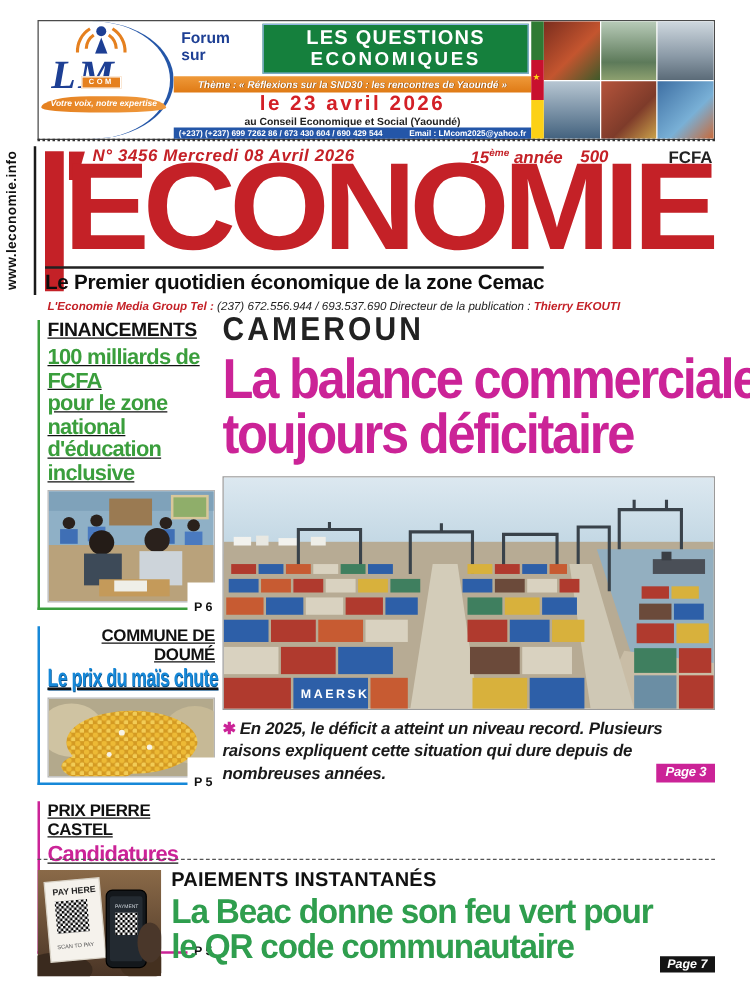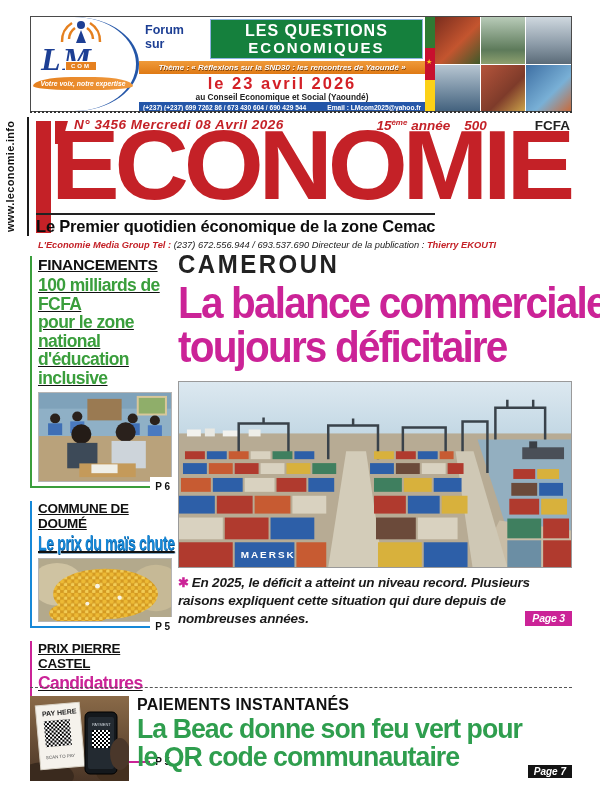--- a/index.html
+++ b/index.html
@@ -76,25 +76,25 @@
     color:#0d0d0d; border-top:2px solid #222; padding-top:2px; letter-spacing:-0.2px; }
   .publisher { position:absolute; left:38px; top:240px; font-size:9.3px; font-style:italic; color:#222; }
   .publisher .red { color:#c42127; font-weight:bold; }
   .publisher .name { color:#c42127; font-weight:bold; }
   
   .leftcol { position:absolute; left:30px; top:256px; width:142px;text-decoration:underline; }
   .lc-sec { position:relative; padding:0 0 4px 6px; margin-bottom:13px;
     border-left:2px solid; border-bottom:2px solid; }
   .lc-sec .kicker { font-weight:900; color:#111; letter-spacing:-0.3px; }
   .lc-sec .pg { position:absolute; right:0; bottom:-6px; background:#fff; color:#111;
-    font-weight:bold; font-size:10px; padding:4px 2px 0 5px; }
+    font-weight:bold; font-size:10px; padding:15px 2px 0 5px; }
   .sec-fin { border-color:#3a9e3c; }
   .sec-fin .kicker { font-size:15.5px; }
   .sec-fin .hl { color:#3a9e3c; font-weight:900; font-size:17.5px; line-height:1.06; letter-spacing:-0.6px; margin:2px 0 5px; }
-  .sec-corn { border-color:#1688d8; }
+  .sec-corn { border-color:#1688d8;text-align:right; }
   .sec-corn .kicker { font-size:13.5px; }
   .sec-corn .hl { color:#1688d8; font-weight:900; font-size:20px; line-height:1.1;
     white-space:nowrap; transform:scaleX(0.70); transform-origin:left; letter-spacing:-0.5px;
     text-shadow:0.5px 0.5px 0 #0a4f86; margin:1px 0 4px; }
   .sec-prix { border-color:#cb2397; }
   .sec-prix .kicker { font-size:13.5px; }
   .sec-prix .hl { color:#cb2397; font-weight:900; font-size:17.5px; line-height:1.15; letter-spacing:-0.6px; margin:2px 0 3px; }
   .sec-prix .hl sup { font-size:10px; }
   .lc-photo { display:block; width:100%; border:1px solid #b5b5b5; }
   

